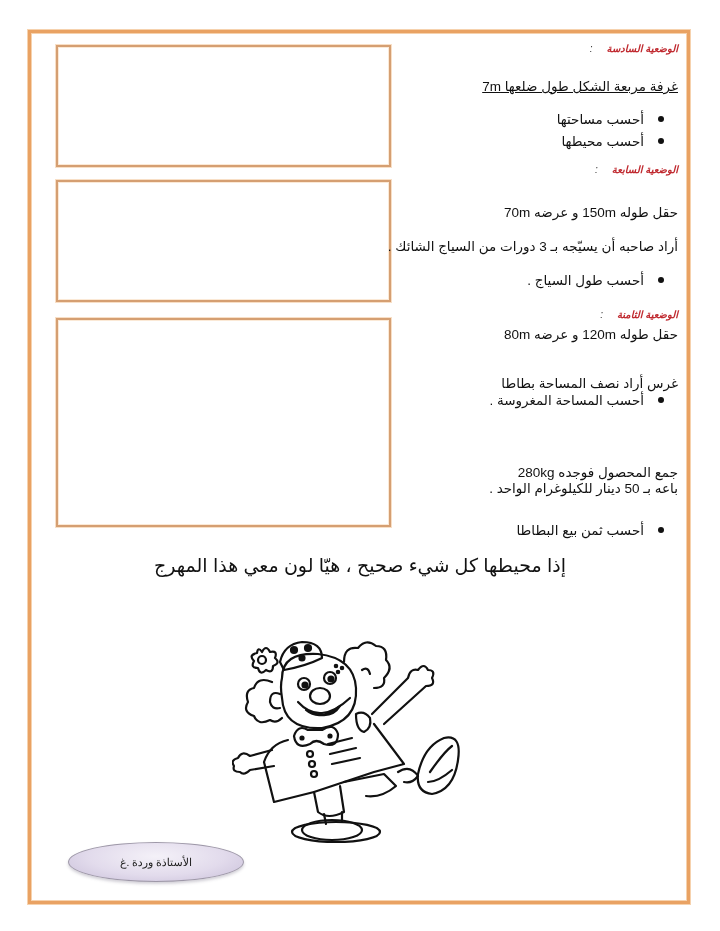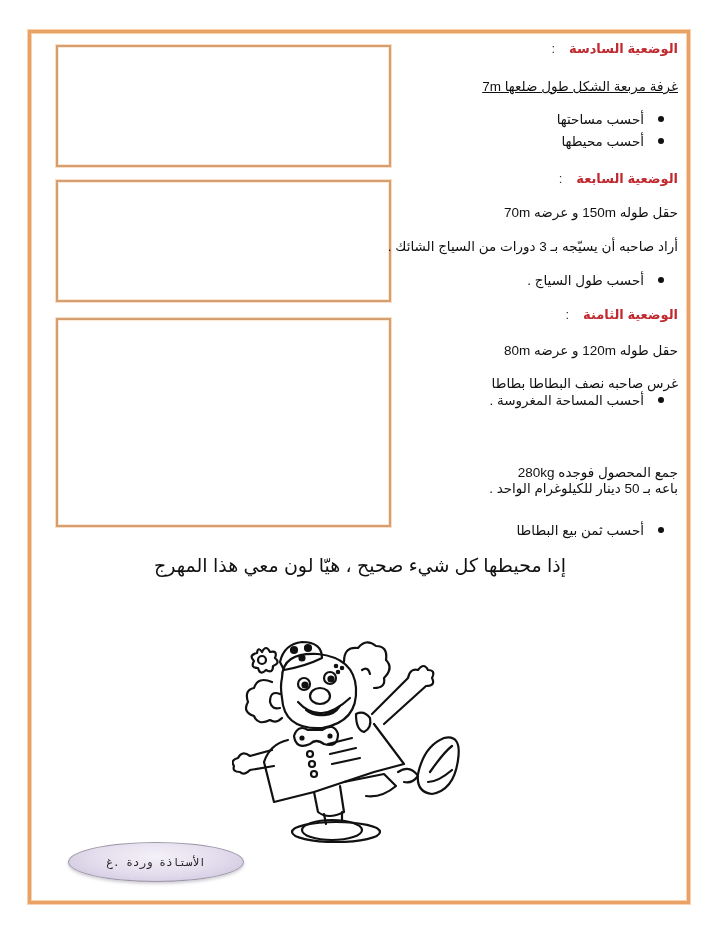--- a/index.html
+++ b/index.html
@@ -37,21 +37,22 @@
       right: 42px;
       direction: rtl;
       text-align: right;
       white-space: nowrap;
       font-size: 13.5px;
       line-height: 18px;
     }
     .section-title {
       color: #c02a30;
       font-weight: bold;
-      font-size: 13px;
+      font-size: 10px;
+      font-style: italic;
     }
     .section-title .colon {
       display: inline-block;
       margin-right: 14px;
       color: #333;
       font-weight: normal;
     }
     .bullet-line {
       right: 42px;
     }
@@ -96,21 +97,21 @@
       background: radial-gradient(ellipse at 50% 35%, #f4f1f8 0%, #e2dbec 55%, #c8bed8 100%);
       box-shadow: 0 2px 3px rgba(80,70,100,0.25);
       display: flex;
       align-items: center;
       justify-content: center;
     }
     .teacher-badge span {
       direction: rtl;
       font-size: 11px;
       color: #222;
-      font-family: Liberation Mono, monospace;
+      font-family: Liberation Serif, serif;
     }
   </style>
 </head>
 <body>
 
 <div class="page-border"></div>
 
 <div class="answer-box" style="top:45px;height:118px;"></div>
 <div class="answer-box" style="top:180px;height:118px;"></div>
 <div class="answer-box" style="top:318px;height:205px;"></div>
@@ -119,34 +120,34 @@
   <span>الوضعية السادسة</span><span class="colon">:</span>
 </div>
 <div class="rtl-line" style="top:78px;text-decoration:underline;">غرفة مربعة الشكل طول ضلعها 7m</div>
 <div class="rtl-line bullet-line" style="top:111px;margin-left:48px;">
   <span class="bullet"></span><span>أحسب مساحتها</span>
 </div>
 <div class="rtl-line bullet-line" style="top:133px;">
   <span class="bullet"></span><span>أحسب محيطها</span>
 </div>
 
-<div class="rtl-line section-title" style="top:170px;">
+<div class="rtl-line section-title" style="top:161px;">
   <span>الوضعية السابعة</span><span class="colon">:</span>
 </div>
 <div class="rtl-line" style="top:204px;">حقل طوله 150m و عرضه  70m</div>
 <div class="rtl-line" style="top:238px;">أراد صاحبه أن يسيّجه بـ 3 دورات من السياج الشائك .</div>
 <div class="rtl-line bullet-line" style="top:272px;">
   <span class="bullet"></span><span>أحسب طول السياج .</span>
 </div>
 
 <div class="rtl-line section-title" style="top:306px;">
   <span>الوضعية الثامنة</span><span class="colon">:</span>
 </div>
-<div class="rtl-line" style="top:342px;">حقل طوله 120m و عرضه  80m</div>
-<div class="rtl-line" style="top:375px;">غرس صاحبه نصف البطاطا بطاطا</div>
+<div class="rtl-line" style="top:326px;">حقل طوله 120m و عرضه  80m</div>
+<div class="rtl-line" style="top:375px;">غرس أراد نصف المساحة بطاطا</div>
 <div class="rtl-line bullet-line" style="top:392px;">
   <span class="bullet"></span><span>أحسب المساحة المغروسة .</span>
 </div>
 <div class="rtl-line" style="top:464px;">جمع المحصول فوجده  280kg</div>
 <div class="rtl-line" style="top:480px;">باعه بـ 50 دينار للكيلوغرام الواحد .</div>
 <div class="rtl-line bullet-line" style="top:514px;margin-top:8px;">
   <span class="bullet"></span><span>أحسب ثمن بيع البطاطا</span>
 </div>
 
 <div class="closing-line">إذا محيطها كل شيء صحيح ، هيّا لون معي هذا المهرج</div>

